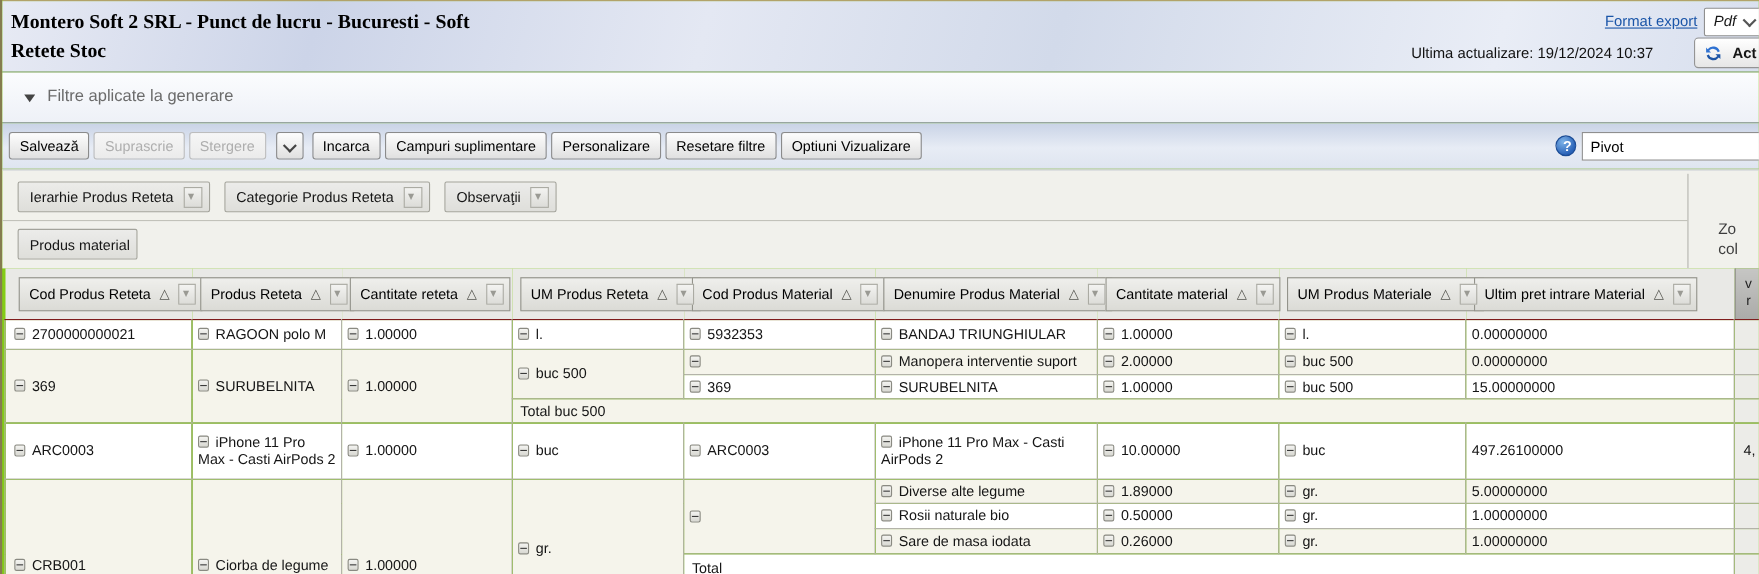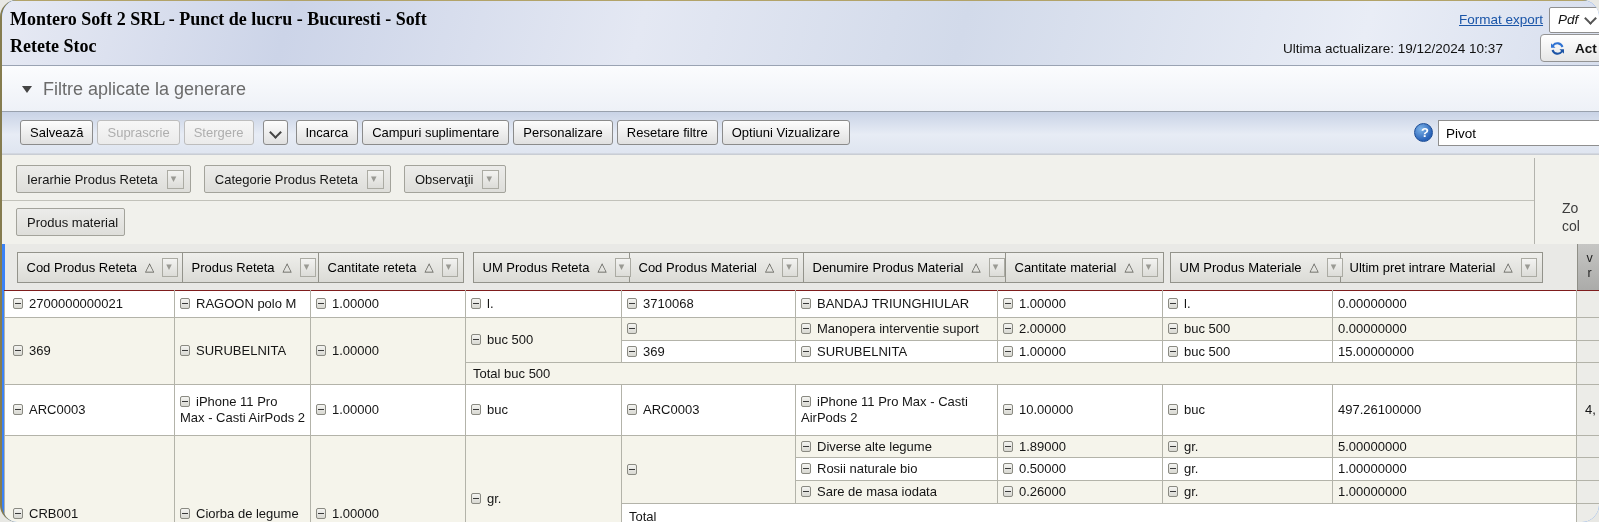--- a/index.html
+++ b/index.html
@@ -1,18 +1,18 @@
 <!DOCTYPE html>
 <html><head>
 <meta charset="utf-8">
 <style>
   html,body{margin:0;padding:0;overflow:hidden;background:#e8e8e4;}
   .page{position:relative;width:1599px;height:522px;overflow:hidden;
         font-family:"Liberation Sans",sans-serif;font-size:13px;color:#151515;
-        background:#3b82f6;border-left:2px solid #857c4f;box-sizing:border-box;border-radius:17px;}
+        background:#84cc16;border-left:2px solid #857c4f;box-sizing:border-box;}
   
   .titlebar{position:absolute;left:0;top:0;width:100%;height:66px;
     background:linear-gradient(105deg,#e7eaf4 0%,#ccd4e8 18%,#e4e8f3 40%,#d2daea 60%,#e9edf6 85%,#d8dfee 100%);
     border-top:1px solid #b2a369;border-bottom:1px solid #9aa3b3;box-sizing:border-box;}
   .title{position:absolute;left:8px;top:5px;font-family:"Liberation Serif",serif;
          font-weight:bold;font-size:18px;line-height:27px;color:#000;}
   .link{position:absolute;left:1457px;top:11px;color:#1a55a8;text-decoration:underline;font-size:13.5px;cursor:pointer;}
   .select{position:absolute;left:1547px;top:6px;width:90px;height:26px;background:#fff;
           border:1px solid #8f8f8f;border-radius:2px;box-sizing:border-box;}
   .select .sval{position:absolute;left:8px;top:4px;font-size:13.5px;font-style:italic;}
@@ -22,25 +22,25 @@
   .lastupd{position:absolute;left:1281px;top:40px;font-size:13.5px;color:#111;}
   .actbtn{position:absolute;left:1538px;top:33px;width:120px;height:28px;
           background:linear-gradient(#ffffff,#e6e6e6);border:1px solid #949494;border-radius:4px;
           display:flex;align-items:center;padding-left:8px;box-sizing:border-box;cursor:pointer;}
   .actbtn .albl{font-weight:bold;margin-left:9px;font-size:13.5px;}
   
   .filtersrow{position:absolute;left:0;top:66px;width:100%;height:46px;
     background:linear-gradient(#fbfcfe,#eef1f7);border-bottom:1px solid #99a1ad;box-sizing:border-box;}
   .tridown{position:absolute;left:20px;top:20px;width:0;height:0;
            border-left:5px solid transparent;border-right:5px solid transparent;border-top:7px solid #444;}
-  .filterslbl{position:absolute;left:41px;top:13px;font-size:18px;color:#6b6b6b;}
+  .filterslbl{position:absolute;left:41px;top:13px;font-size:15px;color:#6b6b6b;}
   
   .toolbar{position:absolute;left:0;top:112px;width:100%;height:42px;
     background:linear-gradient(#c9d3e6,#e7ecf5 55%,#dfe5f0);border-bottom:1px solid #d2d7e0;
-    display:flex;align-items:center;box-sizing:border-box;padding-left:18px;}
+    display:flex;align-items:center;box-sizing:border-box;padding-left:6px;}
   .btn{height:25px;padding:0 9px;font-family:"Liberation Sans",sans-serif;font-size:13px;color:#000;
        background:linear-gradient(#fdfdfd,#e0e0e0);border:1px solid #8b8b8b;border-radius:3px;
        margin-right:4px;cursor:pointer;white-space:nowrap;}
   .btn.disabled{color:#aeaeae;border-color:#bdbdbd;background:linear-gradient(#f6f6f6,#ebebeb);cursor:default;}
   .ddbtn{width:25px;position:relative;margin-left:5px;margin-right:8px;}
   .ddbtn .chev{left:7px;top:7px;border-color:#444;}
   .help{position:absolute;left:1412px;top:11px;width:19px;height:19px;border-radius:50%;
         background:radial-gradient(circle at 35% 30%,#7db3e8,#2a63b8 70%);border:1px solid #1c4d96;
         box-sizing:border-box;cursor:pointer;}
   .help::before{content:"?";position:absolute;left:6px;top:1px;color:#fff;font-weight:bold;font-size:13px;}
@@ -235,21 +235,21 @@
           <div>r</div>
         </div>
             </th>
       </tr>
 
       <tr class="h27 gt">
         <td class="w cod"><span class="ci"></span><span>2700000000021</span></td>
         <td class="w"><span class="ci"></span><span>RAGOON polo M</span></td>
         <td class="w"><span class="ci"></span><span>1.00000</span></td>
         <td class="w"><span class="ci"></span><span>l.</span></td>
-        <td class="w"><span class="ci"></span><span>3710068</span></td>
+        <td class="w"><span class="ci"></span><span>5932353</span></td>
         <td class="w"><span class="ci"></span><span>BANDAJ TRIUNGHIULAR</span></td>
         <td class="w"><span class="ci"></span><span>1.00000</span></td>
         <td class="w"><span class="ci"></span><span>l.</span></td>
         <td class="w"><span>0.00000000</span></td>
         <td class="gx"></td>
       </tr>
 
       <tr class="h23 gt">
         <td class="c cod" rowspan="3"><span class="ci"></span><span>369</span></td>
         <td class="c" rowspan="3"><span class="ci"></span><span>SURUBELNITA</span></td>

